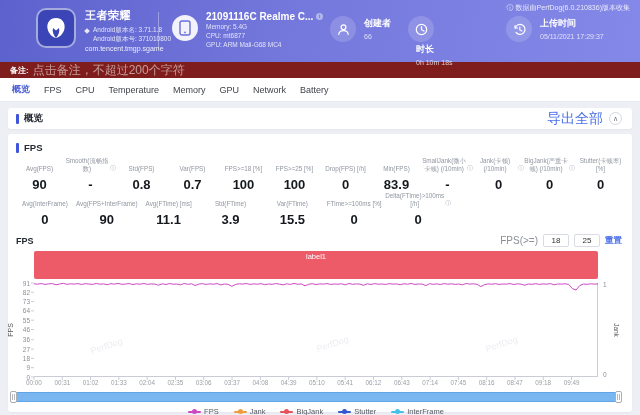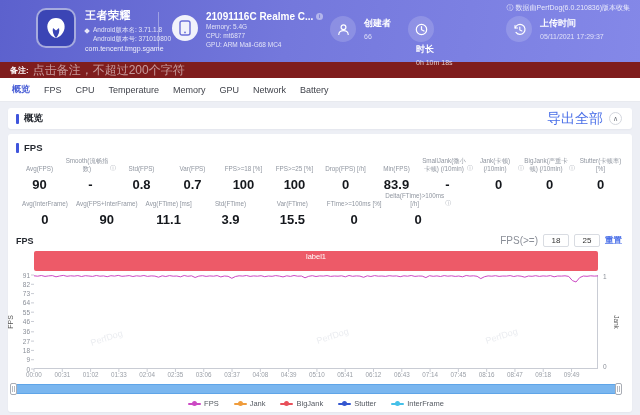--- a/index.html
+++ b/index.html
@@ -67,21 +67,21 @@
   .info-ic { font-size:6px; color:#a7acb5; margin-left:1px; }
 
   .chart-head { margin-top:6px; display:flex; justify-content:space-between; align-items:center; padding:0 10px 0 8px; height:15px; }
   .chart-name { font-size:9px; font-weight:bold; color:#262a31; }
   .thresh { display:flex; align-items:center; gap:5px; }
   .thresh-label { font-size:10px; color:#8b8f98;padding-left:18px; }
   .thresh input { width:26px; height:13px; border:1px solid #d9dce2; border-radius:2px; font-size:8px; text-align:center; color:#333; font-family:inherit; }
   .thresh-btn { font-size:8.5px; color:#4a6fe8; font-weight:bold; background:none; border:none; cursor:pointer; font-family:inherit; }
 
   .chart-wrap { margin-top:3px; padding:0 34px 0 26px; position:relative; }
-  .banner { height:20px; background:#ed5a68; border-radius:2px; color:#fff; font-size:7.5px; line-height:12px; text-align:center; margin-bottom:4px; }
+  .banner { height:28px; background:#ed5a68; border-radius:2px; color:#fff; font-size:7.5px; line-height:12px; text-align:center; margin-bottom:4px; }
   .plot { position:relative; height:94px; }
   .plot svg { position:absolute; left:0; top:0; overflow:visible; }
   .ytick { position:absolute; left:-24px; width:20px; text-align:right; font-size:6.5px; color:#8a8f98; }
   .yname { position:absolute; left:-30px; top:50%; transform:translateY(-50%) rotate(-90deg); font-size:7px; color:#555; }
   .rtick { position:absolute; left:calc(100% + 5px); font-size:6.5px; color:#8a8f98; }
   .rname { position:absolute; right:-26px; top:50%; transform:translateY(-50%) rotate(90deg); font-size:6.5px; color:#555; }
   .wm { position:absolute; font-size:9px; color:rgba(140,150,170,.18); transform:rotate(-18deg); }
   .wm1 { left:10%; top:62%; } .wm2 { left:50%; top:60%; } .wm3 { left:80%; top:60%; }
   .xticks { position:relative; height:9px; margin-top:2px; }
   .xtick { position:absolute; transform:translateX(-50%); font-size:6.3px; color:#999ea6; white-space:nowrap; }

